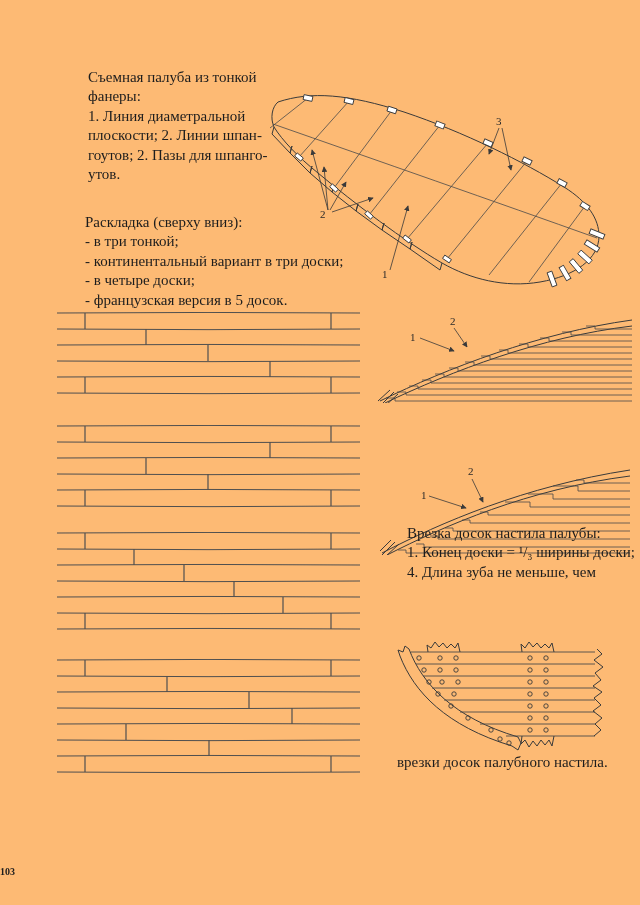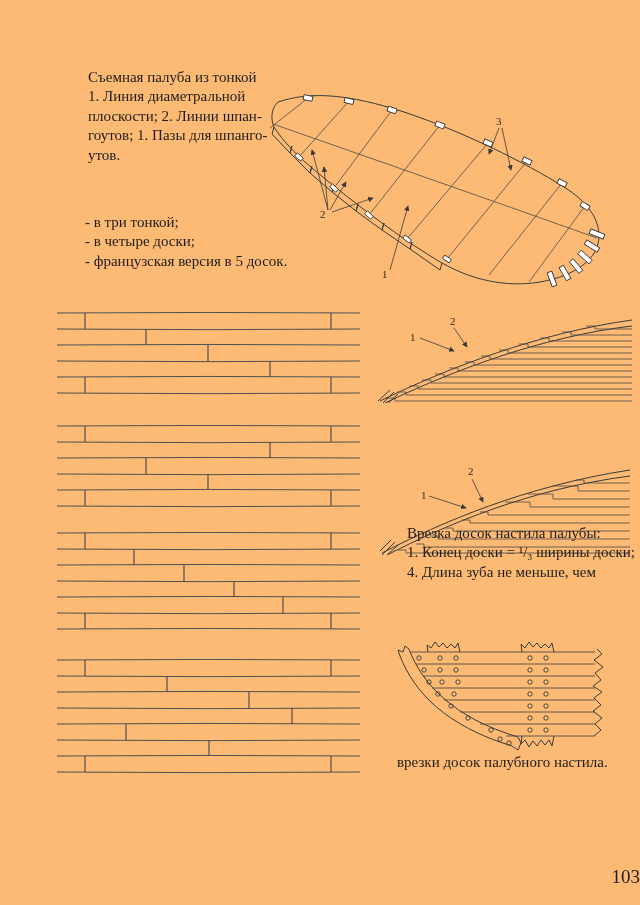--- a/index.html
+++ b/index.html
@@ -6,32 +6,33 @@
   .page {
     position:relative; width:640px; height:905px; background:#fdba74;
     font-family:"Liberation Serif","DejaVu Serif",serif; color:#1d1d1d;
     overflow:hidden;
   }
   .tb { position:absolute; font-size:15px; line-height:19.4px; }
   .tb .ln { white-space:nowrap; }
   .tb .ind { padding-left:4px; }
   .fig { position:absolute; }
   svg text { font-family:"Liberation Serif","DejaVu Serif",serif; font-size:11px; fill:#2a2a2a; }
-  .pageno { position:absolute; left:0; right:0; top:866px; text-align:right; font-size:19px; }
+  .pageno { position:absolute; left:0; right:0; top:866px; text-align:left; font-size:10px;font-weight:bold; }
 </style>
 </head>
 <body>
 
 <div class="page">
 
   <div class="tb" style="left:88px; top:68px; width:220px;">
     <div class="ln">Съемная палуба из тонкой</div>
+    <div class="ln">фанеры:</div>
     <div class="ln">1. Линия диаметральной</div>
     <div class="ln">плоскости; 2. Линии шпан-</div>
-    <div class="ln">гоутов; 1. Пазы для шпанго-</div>
+    <div class="ln">гоутов; 2. Пазы для шпанго-</div>
     <div class="ln">утов.</div>
   </div>
 
   <svg class="fig" style="left:256px; top:82px;" width="350" height="222" viewBox="0 0 350 222">
     <defs>
       <marker id="ah" viewBox="0 0 8 8" refX="7" refY="4" markerWidth="7" markerHeight="7" orient="auto">
         <path d="M0,0 L8,4 L0,8 z" fill="#3a3a3a"></path>
       </marker>
     </defs>
     <g stroke="#3a3a3a" stroke-width="1" fill="none">
@@ -73,21 +74,23 @@
       <path d="M134,188 L152,124" marker-end="url(#ah)"></path>
       <path d="M243,46 L233,72" marker-end="url(#ah)"></path>
       <path d="M246,46 L255,88" marker-end="url(#ah)"></path>
     </g>
     <text x="126" y="196">1</text>
     <text x="64" y="136">2</text>
     <text x="240" y="43">3</text>
   </svg>
 
   <div class="tb" style="left:85px; top:213px; width:300px;">
+    <div class="ln">Раскладка (сверху вниз):</div>
     <div class="ln">- в три тонкой;</div>
+    <div class="ln">- континентальный вариант в три доски;</div>
     <div class="ln">- в четыре доски;</div>
     <div class="ln">- французская версия в 5 досок.</div>
   </div>
 
   <div class="fig" style="left:56px; top:312px;"><svg width="305" height="83" viewBox="0 0 305 83">
         <path d="M1 1 Q 151.5 -0.10000000000000009 304 1" stroke="#4f4f4f" stroke-width="1" fill="none"></path>
         <path d="M1 17 Q 151.5 18.3 304 17" stroke="#4f4f4f" stroke-width="1" fill="none"></path>
         <path d="M1 33 Q 151.5 31.9 304 33" stroke="#4f4f4f" stroke-width="1" fill="none"></path>
         <path d="M1 49 Q 151.5 50.3 304 49" stroke="#4f4f4f" stroke-width="1" fill="none"></path>
         <path d="M1 65 Q 151.5 63.9 304 65" stroke="#4f4f4f" stroke-width="1" fill="none"></path>

